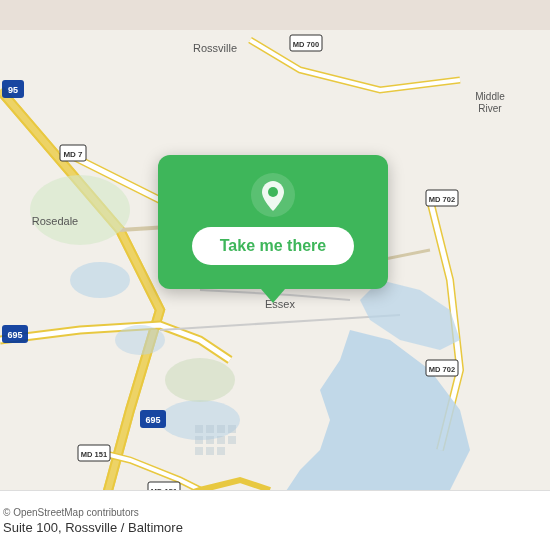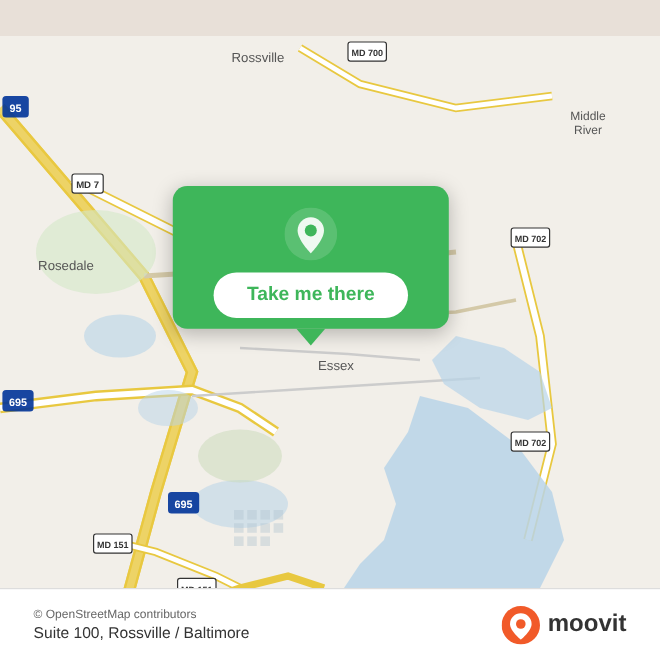--- a/index.html
+++ b/index.html
@@ -33,21 +33,21 @@
     #bottom-bar {
       position: absolute;
       bottom: 0;
       left: 0;
       width: 100%;
       height: 60px;
       background: #fff;
       display: flex;
       align-items: center;
       justify-content: space-between;
-      padding: 0 28px;
+      padding: 0 3px;
       border-top: 1px solid #ddd;
     }
 
     #bottom-left {
       display: flex;
       flex-direction: column;
       gap: 2px;
     }
 
     #copyright-text {
@@ -75,28 +75,28 @@
     #moovit-text {
       font-size: 20px;
       font-weight: bold;
       color: #333;
     }
 
     
     #popup-card {
       position: absolute;
       top: 155px;
-      left: 144px;
+      left: 158px;
       width: 230px;
       background: #3eb65a;
       border-radius: 12px;
       display: flex;
       flex-direction: column;
       align-items: center;
-      padding: 18px 20px 9px;
+      padding: 18px 20px 24px;
       box-shadow: 0 4px 16px rgba(0,0,0,0.25);
     }
 
     #popup-card::after {
       content: '';
       position: absolute;
       bottom: -14px;
       left: 50%;
       transform: translateX(-50%);
       width: 0;
@@ -231,24 +231,15 @@
     </svg>
 
     <button id="take-me-there-btn">Take me there</button>
   </div>
 
   <div id="bottom-bar">
     <div id="bottom-left">
       <span id="copyright-text">© OpenStreetMap contributors</span>
       <span id="location-text">Suite 100, Rossville / Baltimore</span>
     </div>
-    <div id="moovit-logo">
-
-      <svg id="moovit-icon" viewBox="0 0 32 32" xmlns="http://www.w3.org/2000/svg">
-        <circle cx="16" cy="16" r="16" fill="#f15a29"></circle>
-        <path d="M16 6 C11 6 7 10 7 15 C7 21 16 28 16 28 C16 28 25 21 25 15 C25 10 21 6 16 6 Z" fill="white"></path>
-        <circle cx="16" cy="15" r="4" fill="#f15a29"></circle>
-      </svg>
-      <span id="moovit-text">moovit</span>
-    </div>
   </div>
 
 </div>
 
 </body></html>

